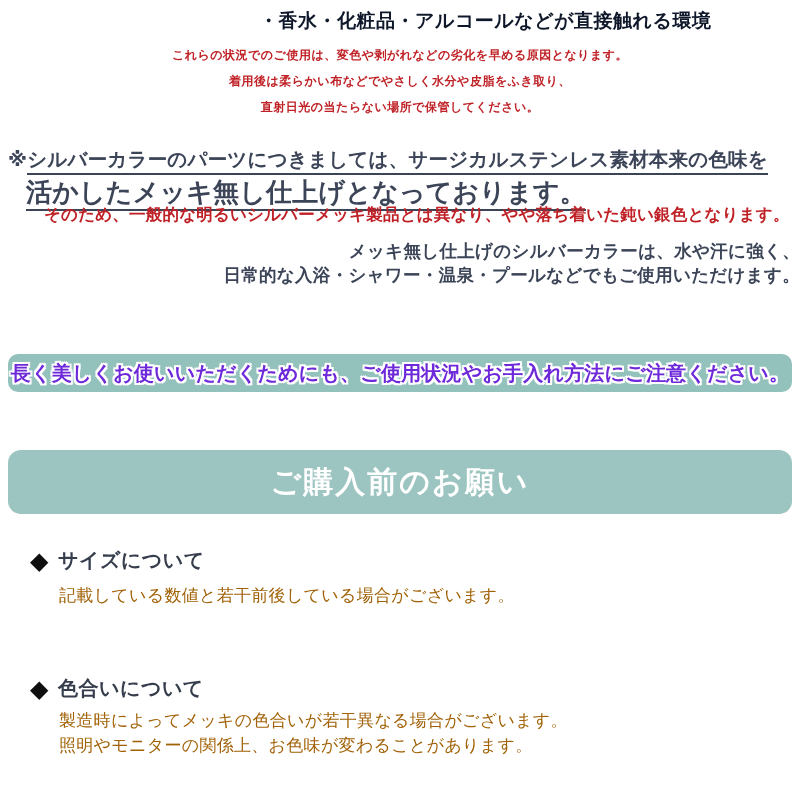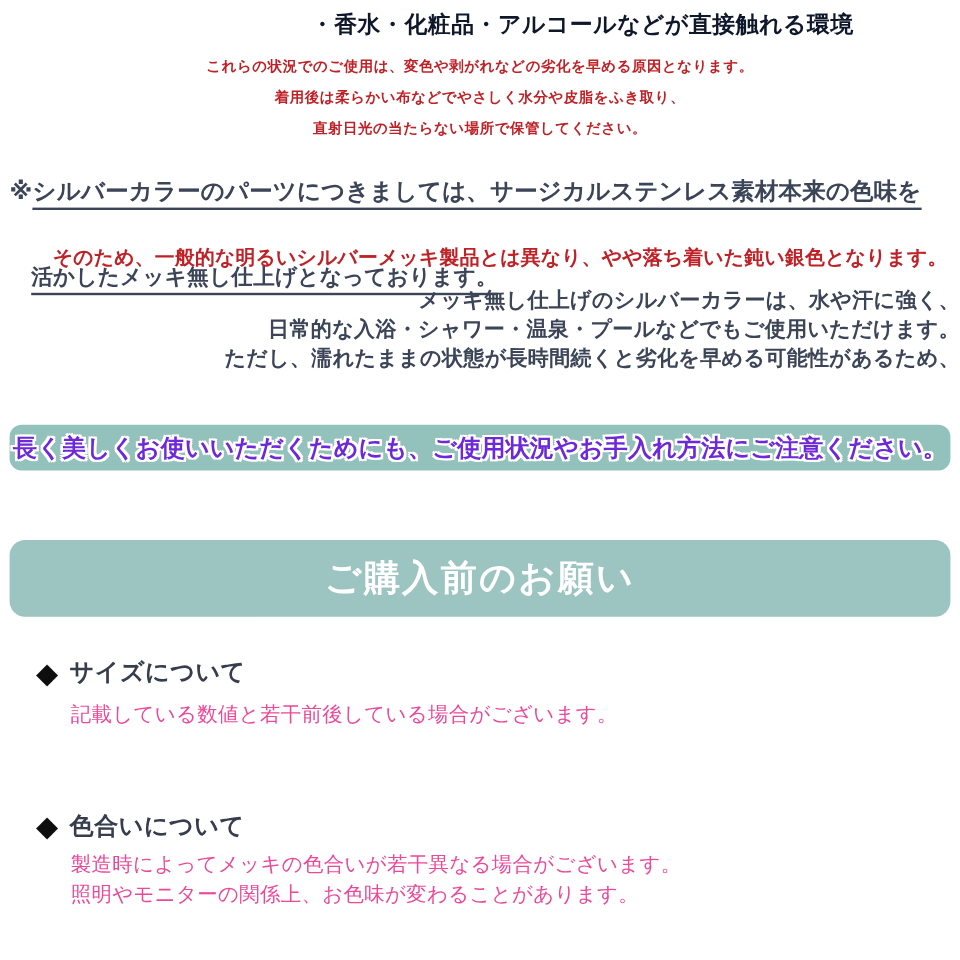--- a/index.html
+++ b/index.html
@@ -42,25 +42,24 @@
     position: absolute;
     top: 146px; left: 8px;
     font-size: 19.5px;
     color: #3c4458;
     letter-spacing: 0.2px;
     white-space: nowrap;
   }
   .sn-line2 {
     position: absolute;
     top: 175px; left: 26px;
-    font-size: 18px;
+    font-size: 26px;
     color: #3c4458;
     letter-spacing: 0.2px;
     white-space: nowrap;
-    margin-top: 44px;
   }
   .underlined {
     border-bottom: 2.5px solid #3c4458;
     padding-bottom: 2px;
   }
   .sn-red {
     position: absolute;
     top: 204px; left: 44px;
     font-size: 16.5px;
     color: #bf2126;
@@ -137,27 +136,26 @@
     color: #0e0e0e;
     font-size: 24px;
     line-height: 1;
   }
   .heading-size  { top: 547px; }
   .heading-color { top: 675px; }
 
   .section-body {
     position: absolute;
     left: 59px;
-    color: #ec4899;
+    color: #a16207;
     font-weight: 500;
     font-size: 17px;
     line-height: 25px;
     letter-spacing: 0.3px;
     white-space: nowrap;
-    font-family: Liberation Serif, serif;
   }
   .body-size  { top: 583px; }
   .body-color { top: 708px; }
 </style>
 </head>
 <body>
 
 <div class="page">
 
   <div class="env-line">・香水・化粧品・アルコールなどが直接触れる環境</div>
@@ -172,21 +170,20 @@
     <span>※</span><span class="underlined">シルバーカラーのパーツにつきましては、サージカルステンレス素材本来の色味を</span>
   </div>
   <div class="sn-line2">
     <span class="underlined">活かしたメッキ無し仕上げとなっております。</span>
   </div>
   <div class="sn-red">そのため、一般的な明るいシルバーメッキ製品とは異なり、やや落ち着いた鈍い銀色となります。</div>
 
   <div class="navy-block">
     <div>メッキ無し仕上げのシルバーカラーは、水や汗に強く、</div>
     <div>日常的な入浴・シャワー・温泉・プールなどでもご使用いただけます。</div>
-    <div>ただし、濡れたままの状態が長時間続くと劣化を早める可能性があるため、</div>
   </div>
 
   <div class="banner-care">
     <span>長く美しくお使いいただくためにも、ご使用状況やお手入れ方法にご注意ください。</span>
   </div>
 
   <div class="banner-purchase">
     <span>ご購入前のお願い</span>
   </div>
 

